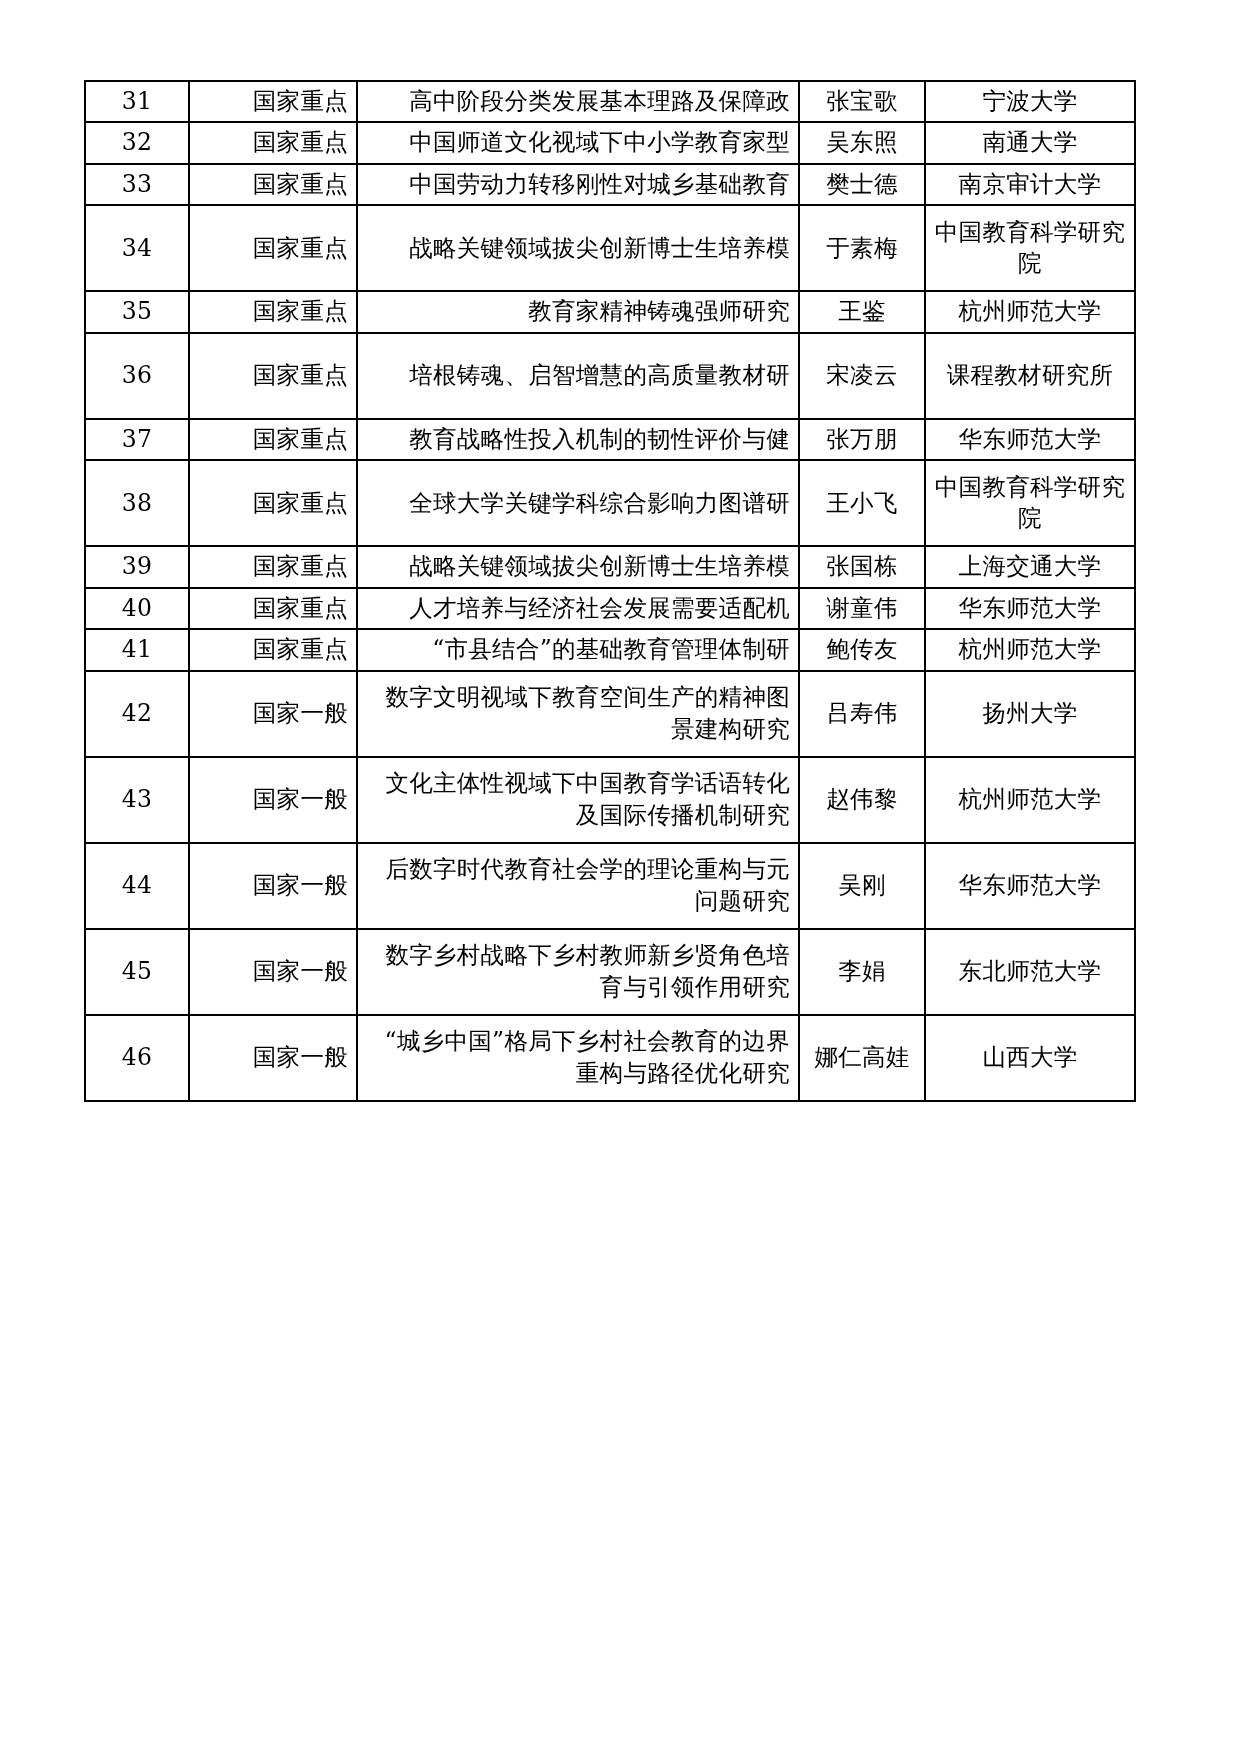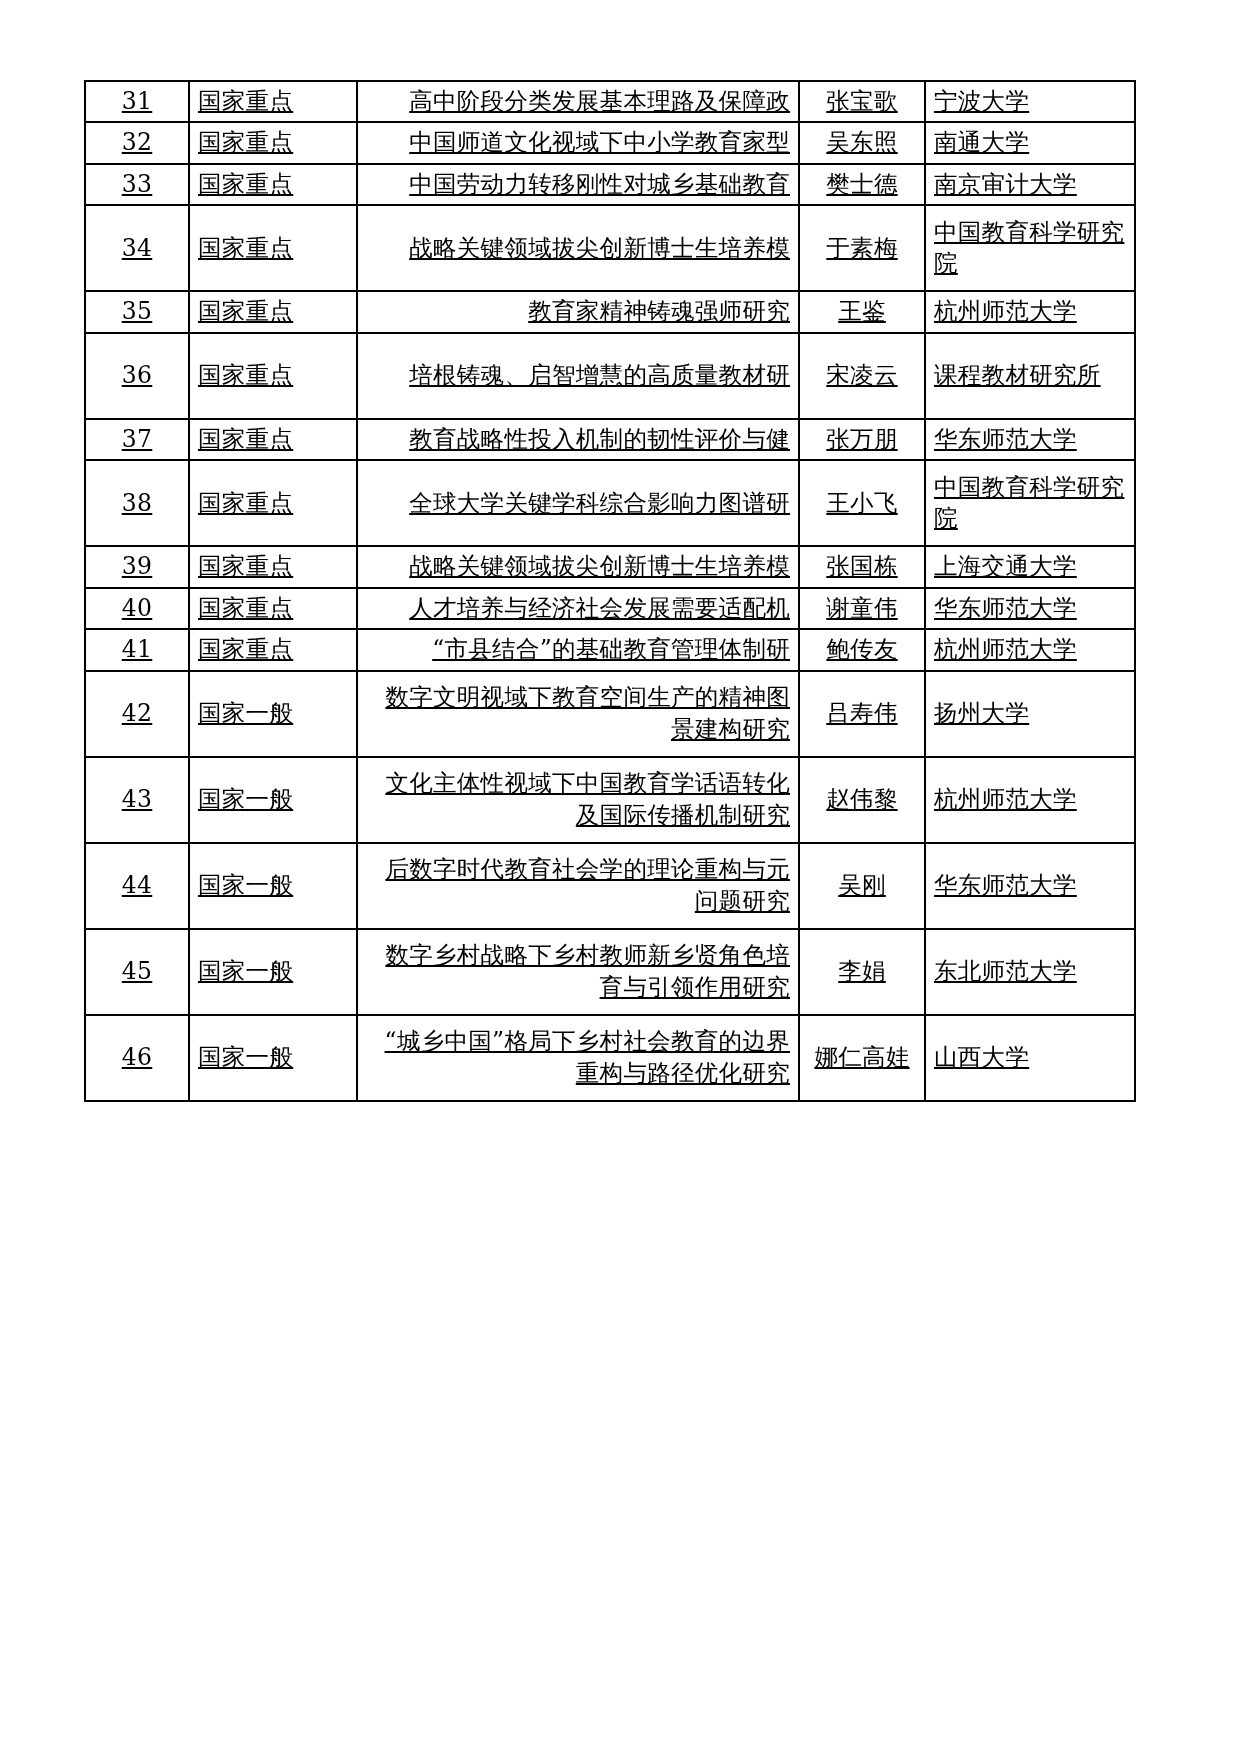--- a/index.html
+++ b/index.html
@@ -26,58 +26,57 @@
   .table-wrap {
     position: absolute;
     left: 84px;
     top: 80px;
     width: 1044px;
   }
   table.grant-table {
     border-collapse: collapse;
     table-layout: fixed;
     width: 1044px;
-    text-decoration: underline;
   }
   table.grant-table td {
     border: 2px solid #000000;
     padding: 4px 8px;
     vertical-align: middle;
     font-size: 23.5px;
     line-height: 1.34;
     font-family: "DejaVu Serif", "Liberation Serif", serif;
     letter-spacing: 0.3px;
   }
   td.col-no {
     width: 86px;
     text-align: center;
     font-size: 22px;
   }
   td.col-cat {
     width: 150px;
-    text-align: left;
+    text-align: right;
     white-space: nowrap;
   }
   td.col-title {
     width: 424px;
     text-align: right;
     overflow: hidden;
     white-space: nowrap;
   }
   td.col-title.wrap {
     white-space: normal;
     word-break: break-all;
   }
   td.col-person {
     width: 108px;
     text-align: center;
   }
   td.col-org {
     width: 192px;
-    text-align: left;
+    text-align: center;
     word-break: break-all;
     margin-top: 32px;
   }
   tr.r-tall td { height: 76px; }
   .center-title { text-align: center; }
 </style>
 </head>
 <body>
 
 <div class="page">

